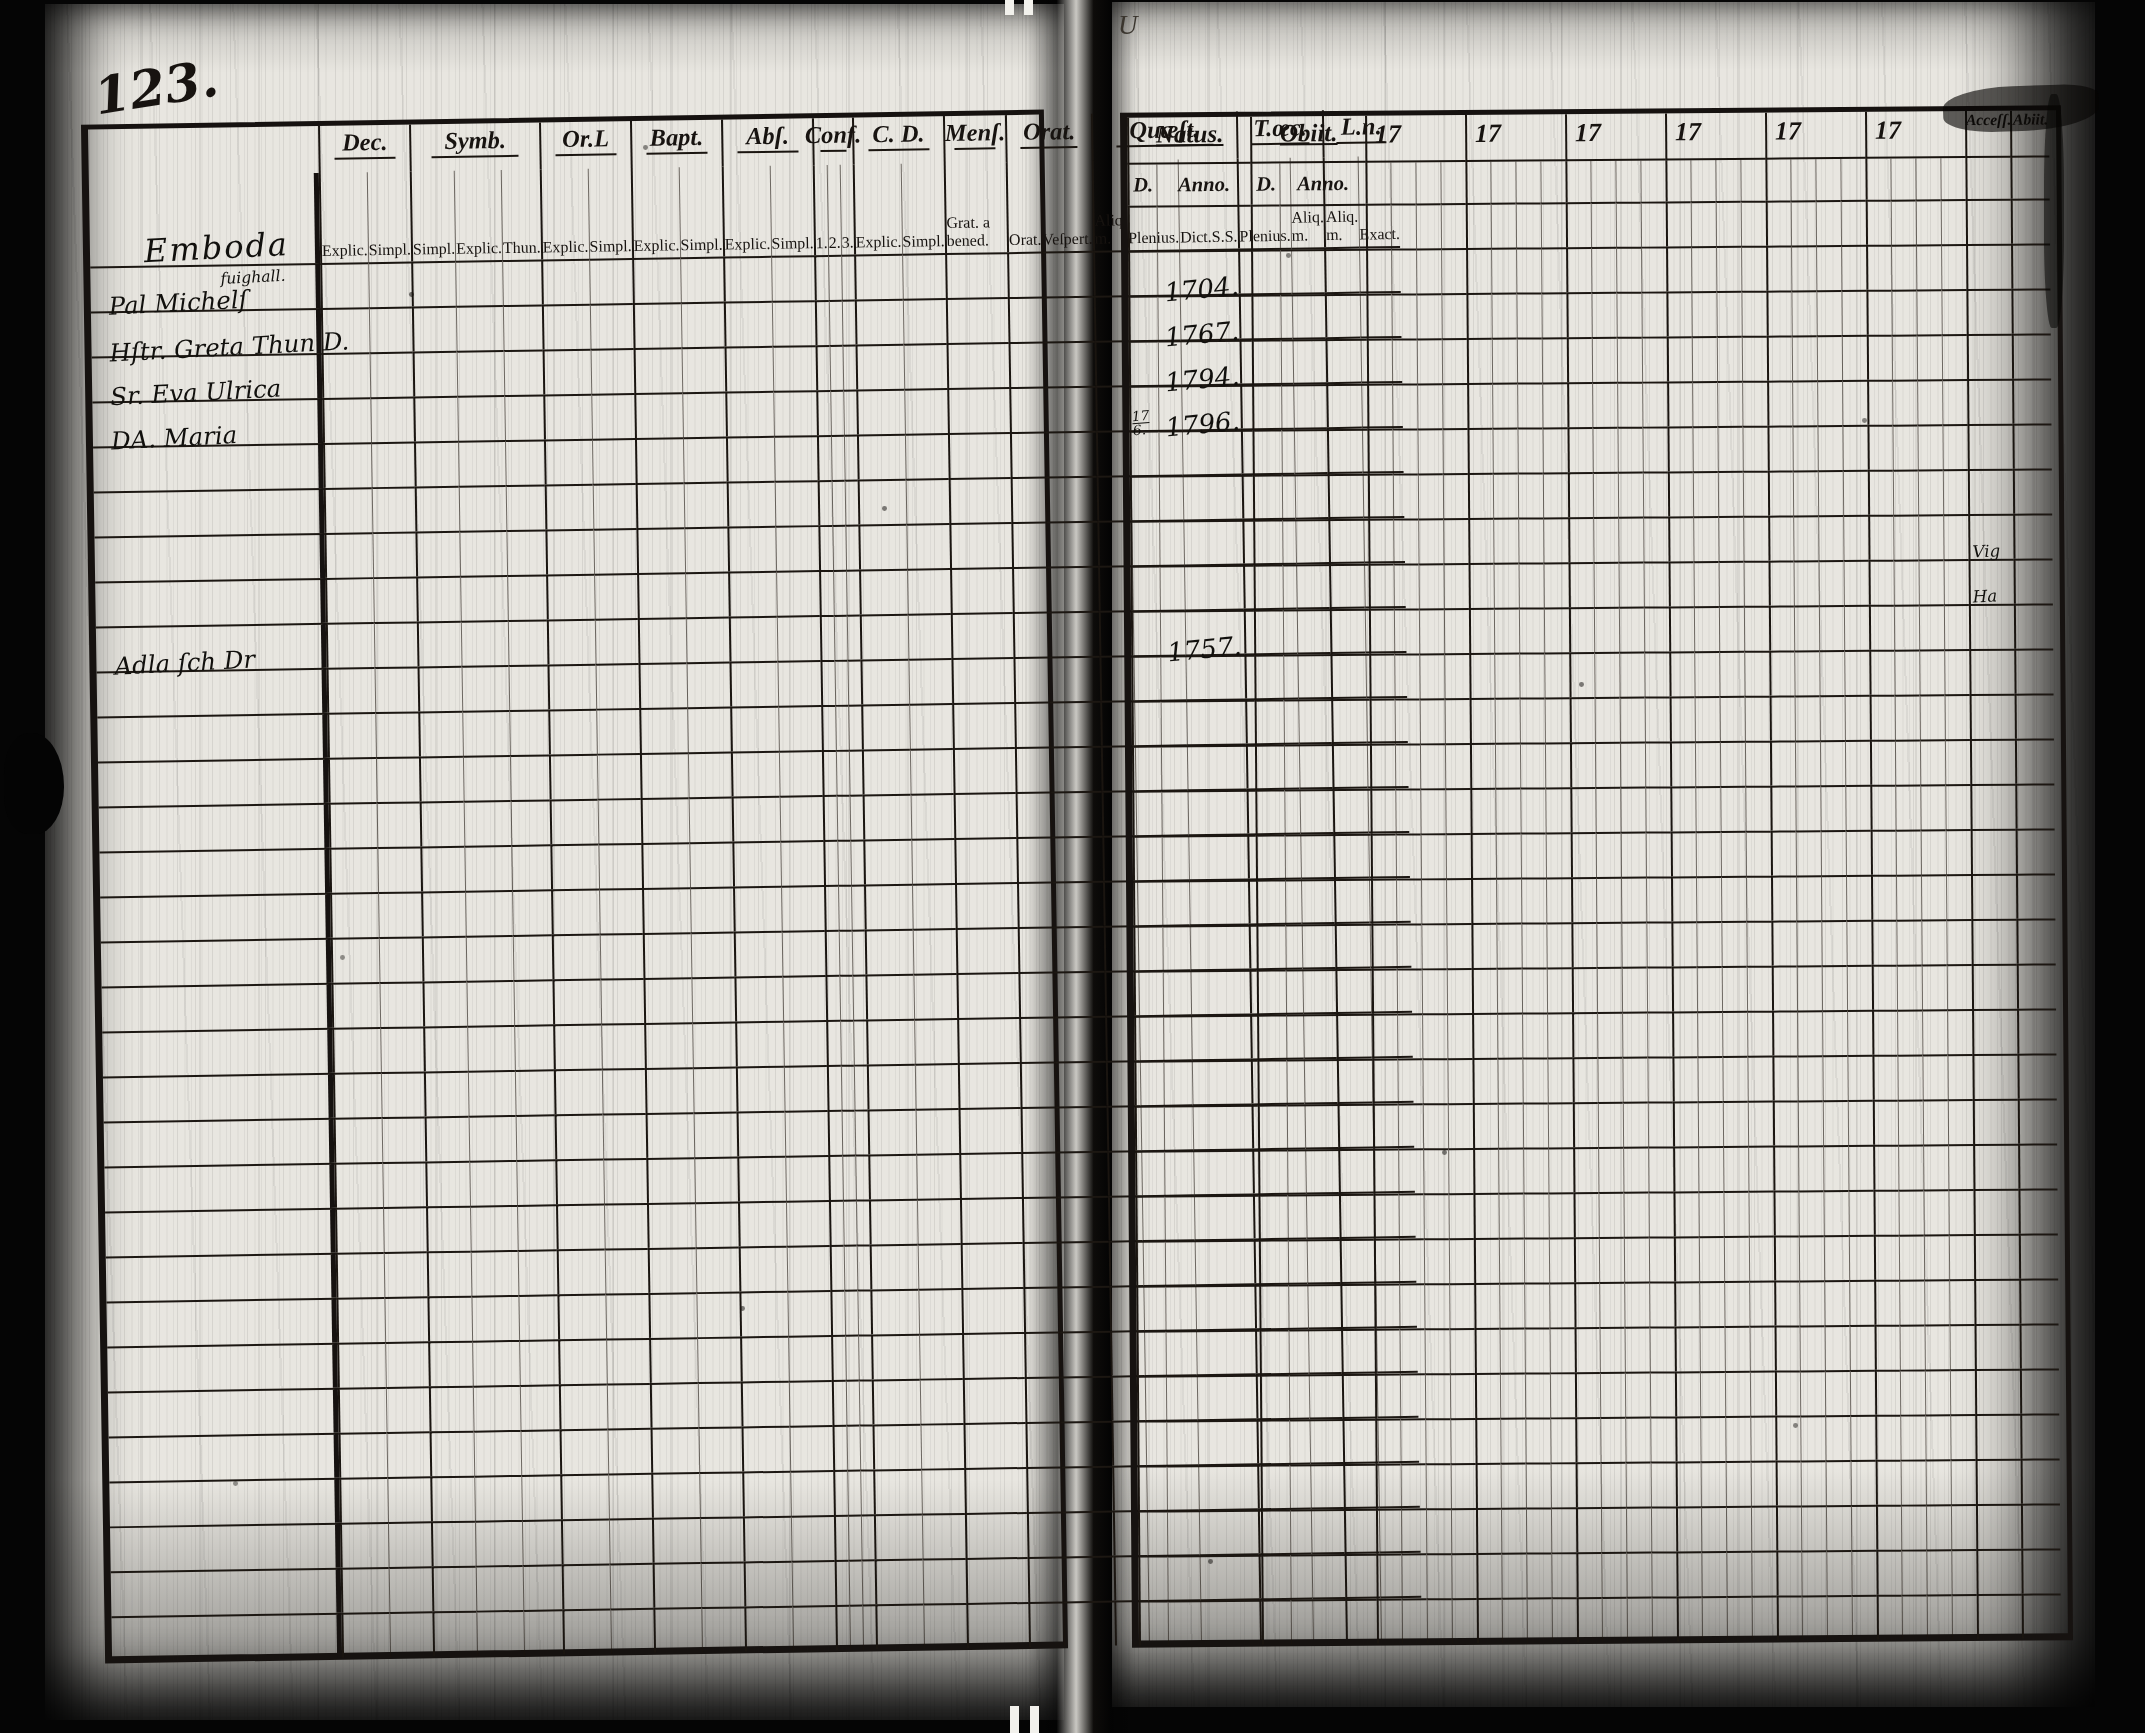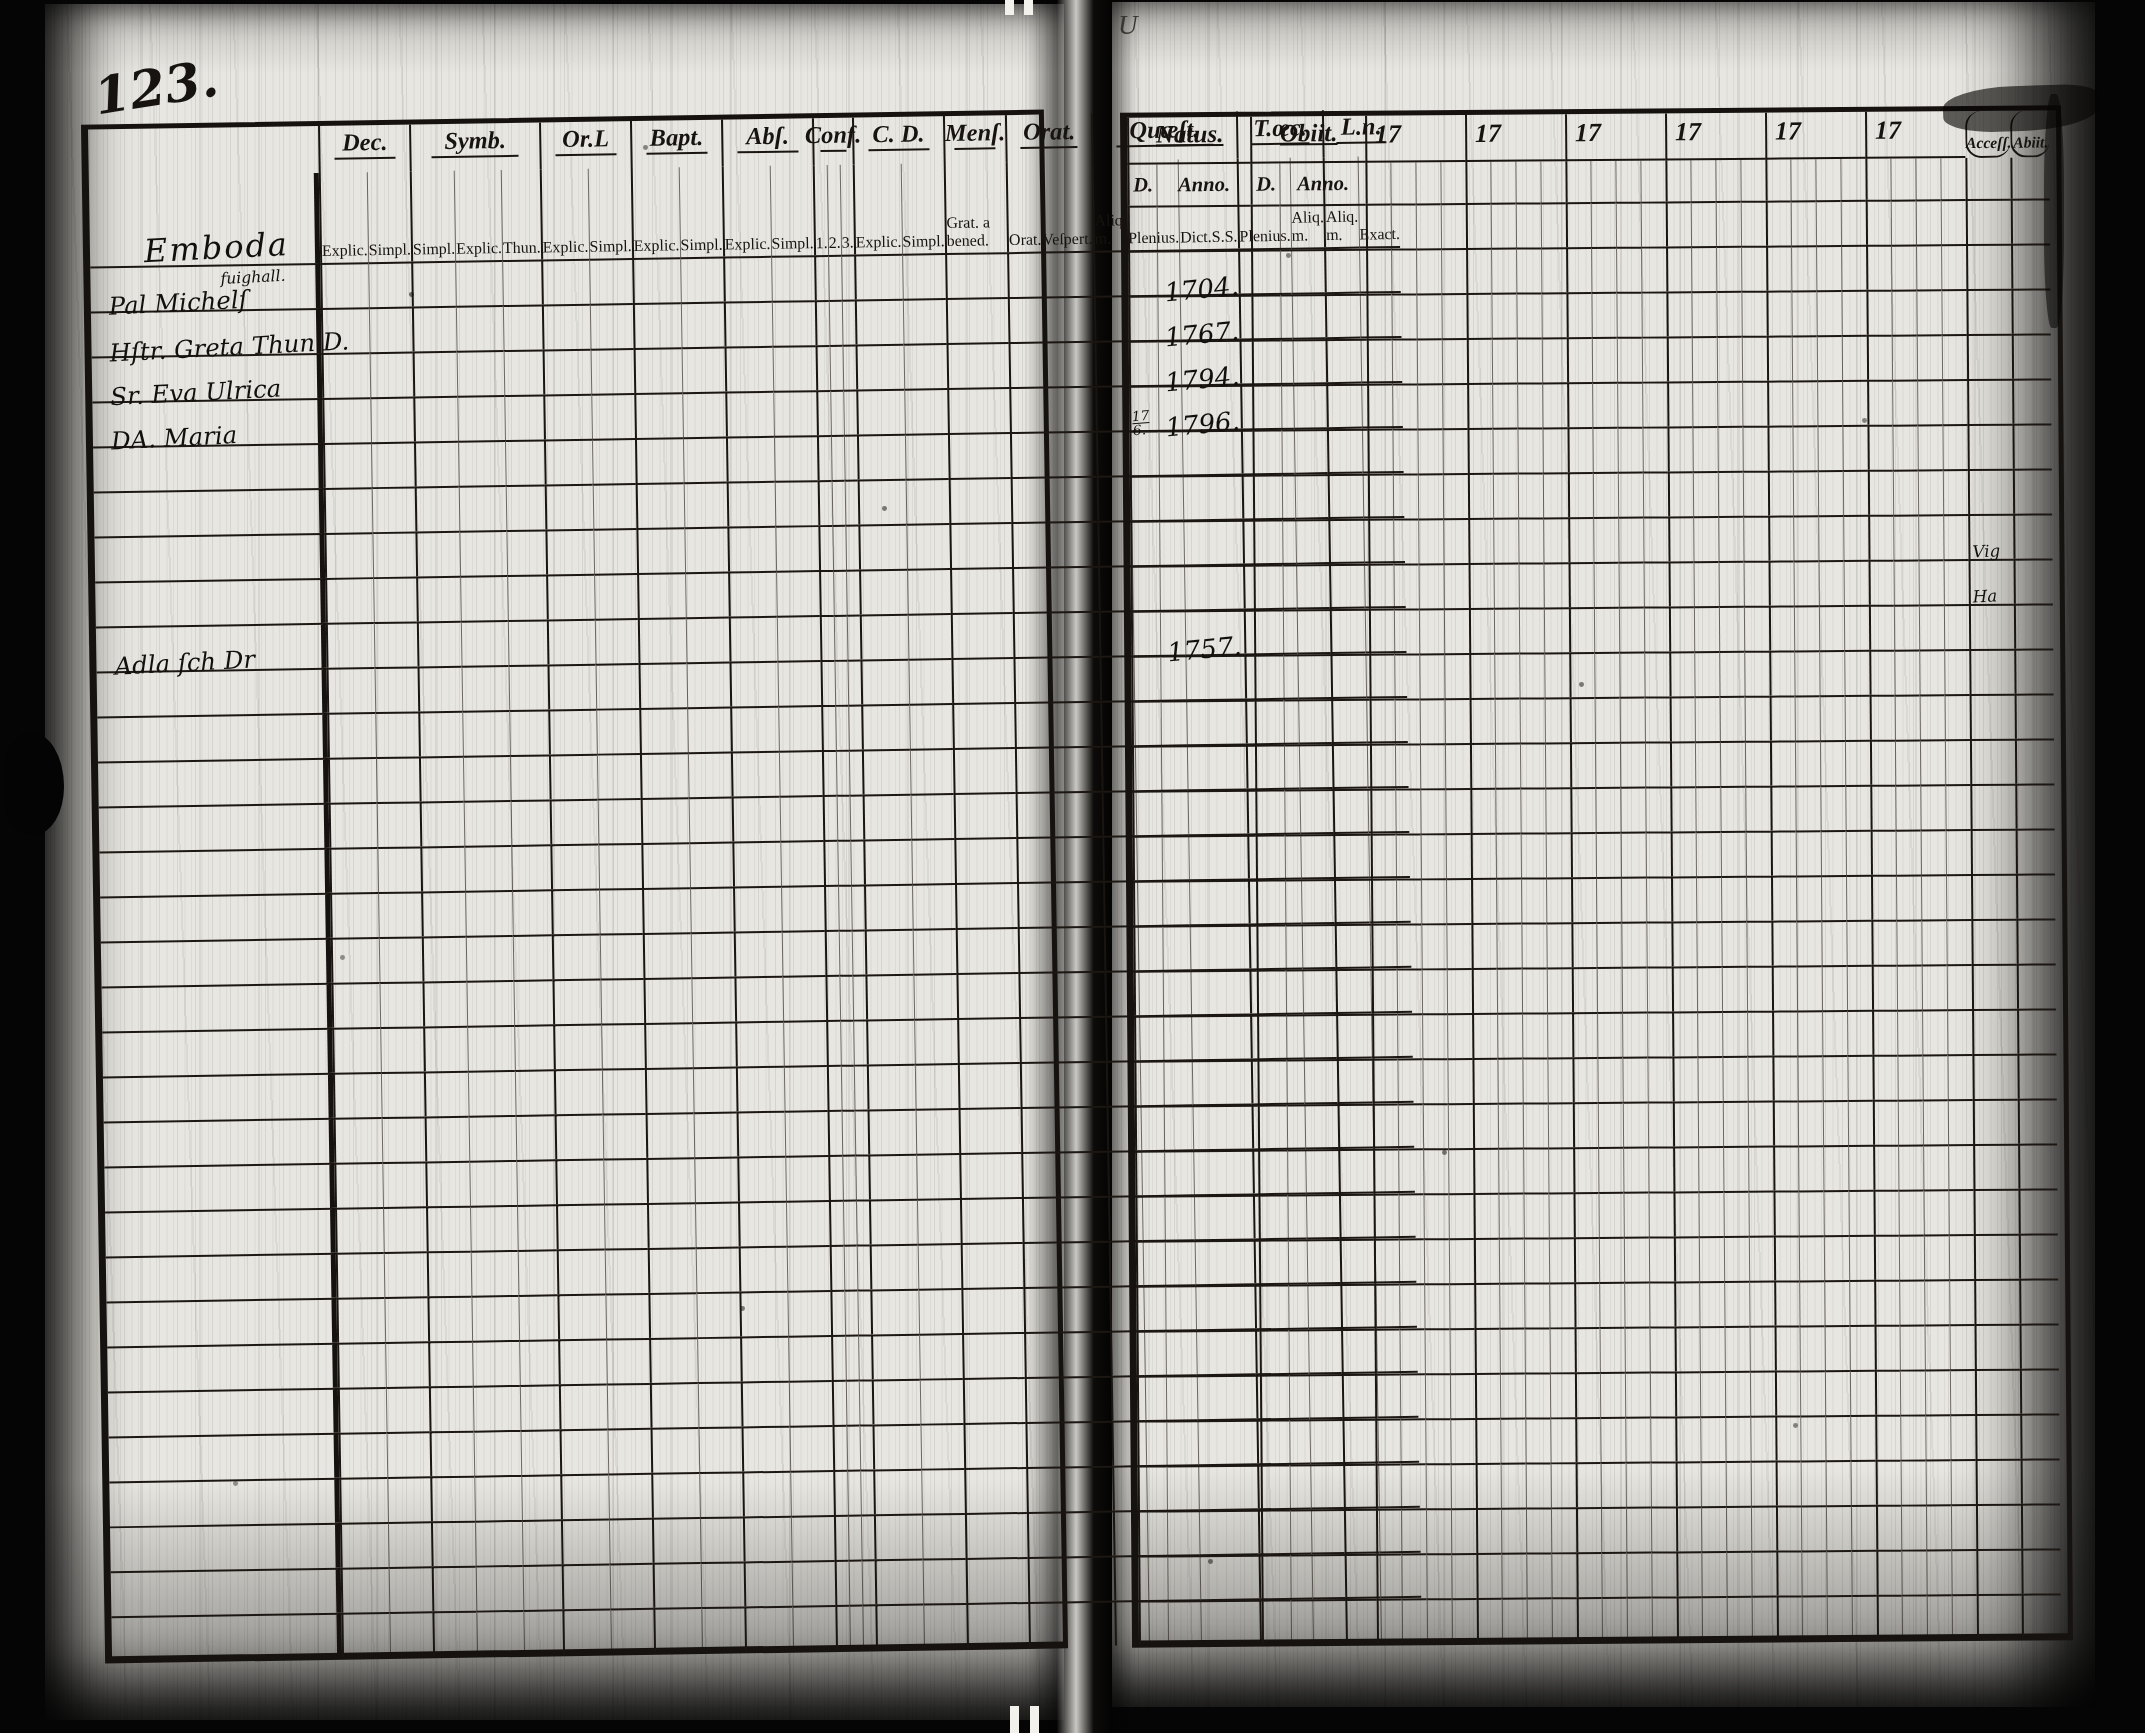--- a/index.html
+++ b/index.html
@@ -58,21 +58,21 @@
   .namecut{border-right:5.9px solid #161210;}
   .hdr-label{display:flex;flex-direction:column;align-items:center;justify-content:flex-start;
     font-style:italic;font-weight:bold;font-size:24.4px;line-height:1.05;padding-top:3.9px;white-space:nowrap;}
   .hdr-label .rule{width:68%;height:2px;background:#1a1510;margin-top:2.9px;}
   .sub-cell{display:flex;align-items:flex-end;justify-content:center;padding-bottom:2.9px;}
   .hdr-year{font-style:italic;font-weight:bold;font-size:26px;display:flex;align-items:flex-start;
     justify-content:flex-start;padding:3.9px 0 0 7.8px;border-bottom:2px solid #1a1510;}
   .hdr-plain{font-style:italic;font-weight:bold;font-size:25px;display:flex;align-items:flex-start;
     justify-content:center;padding-top:2.9px;border-bottom:2px solid #1a1510;white-space:nowrap;text-decoration:underline;}
   .hdr-small{font-style:italic;font-weight:bold;font-size:15.6px;display:flex;align-items:flex-start;
-    justify-content:center;padding-top:23px;border-bottom:2px solid #1a1510;white-space:nowrap;overflow:visible;border-radius:16px;}
+    justify-content:center;padding-top:0;border-bottom:2px solid #1a1510;white-space:nowrap;overflow:visible;}
   .dsub{display:flex;align-items:center;justify-content:center;font-style:italic;font-weight:bold;
     font-size:20.5px;white-space:nowrap;}
   .hw{position:absolute;bottom:-6.8px;left:17.6px;font-family:"DejaVu Serif",serif;font-style:italic;
     font-size:24.4px;white-space:nowrap;transform:rotate(-2deg);z-index:6;color:#11100d;}
   .hw-heading{font-size:32px;left:54px;bottom:-2px;letter-spacing:2px;}
   .hw-sup{position:absolute;right:-39px;top:-15.6px;font-size:15.6px;font-style:italic;}
   .hw-year{font-size:26px;left:5.9px;bottom:-8.8px;transform:rotate(-5deg);}
   .hw-small{font-size:16.6px;left:2px;bottom:-2px;}
   .hw-frac{font-size:13.7px;left:1px;bottom:-5.9px;line-height:0.95;transform:rotate(-4deg);}
   .hw-frac div{border-top:1px solid #11100d;}

